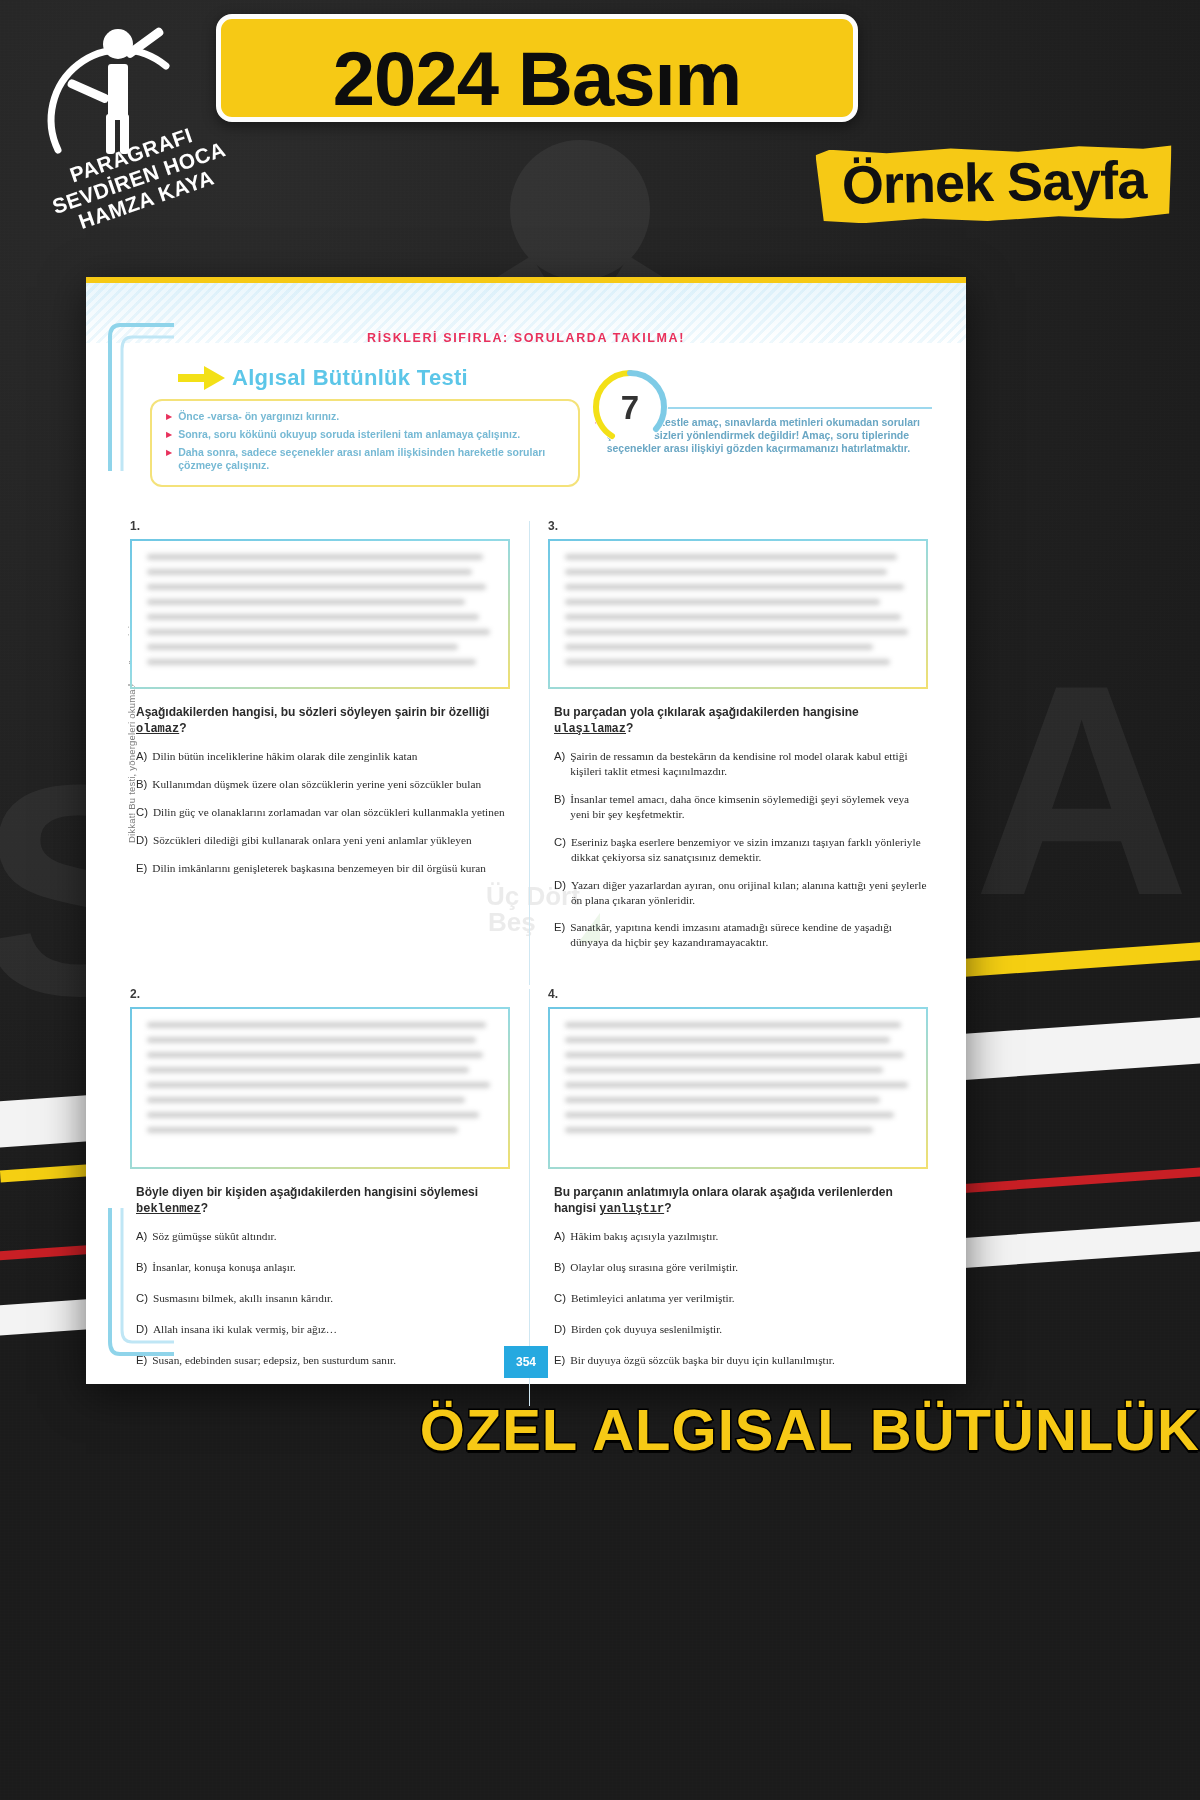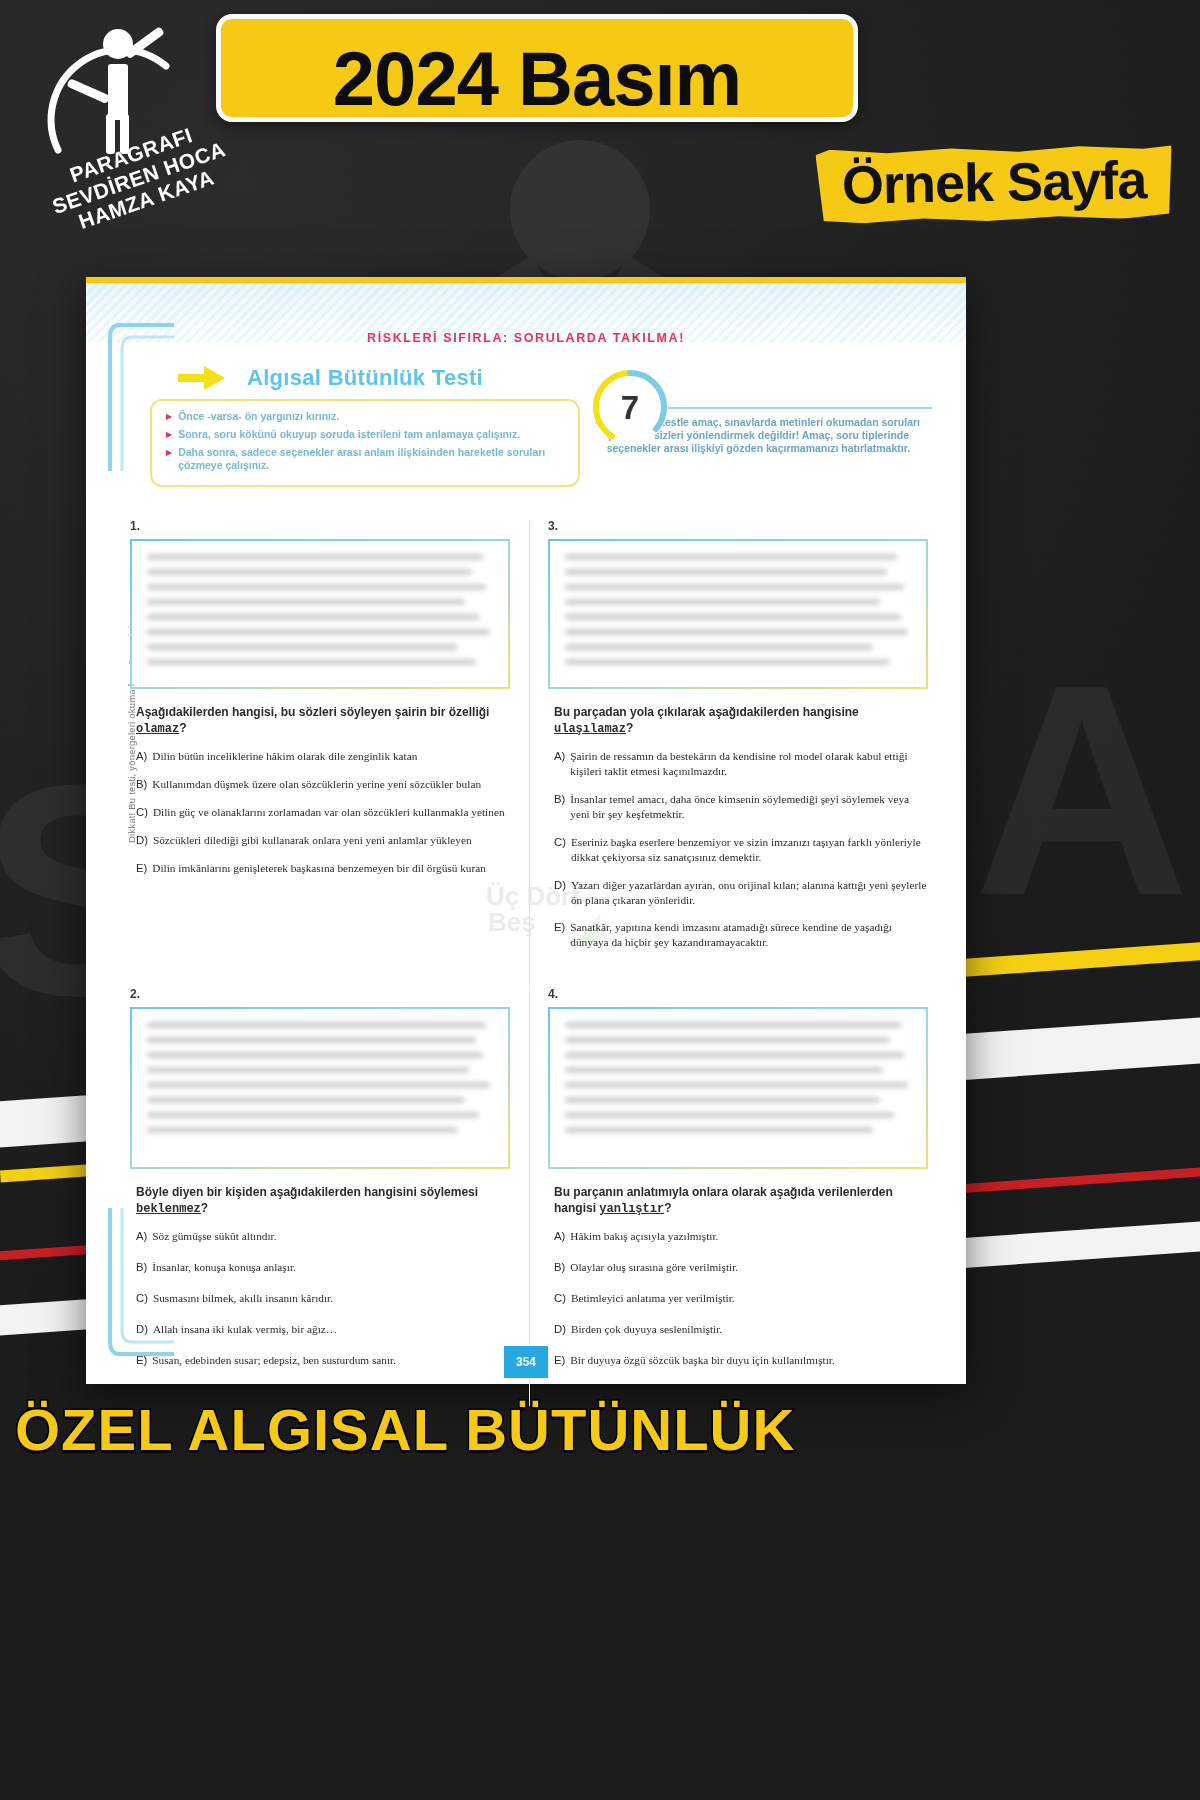--- a/index.html
+++ b/index.html
@@ -142,21 +142,21 @@
     text-align: center;
     color: #e8315c;
     font-size: 12.5px;
     font-weight: 700;
     letter-spacing: 1.6px;
     margin-top: 26px;
   }
 
   
   .title-row {
-    display: flex; align-items: flex-end; gap: 21px;
+    display: flex; align-items: flex-end; gap: 6px;
     margin: 20px 0 0 64px;
   }
   .arrow-glyph { width: 48px; height: 26px; flex: 0 0 auto; }
   .test-title {
     color: #5cc6e8; font-size: 22px; font-weight: 700; letter-spacing: .3px;
   }
 
   
   .instr-wrap { position: relative; margin-top: 8px; height: 92px; }
   .instr-left {
@@ -256,22 +256,22 @@
   .page-chip {
     position: absolute; left: 50%; transform: translateX(-50%);
     bottom: 6px; width: 44px; height: 32px;
     background: #26a9e0; color: #fff;
     font-size: 12px; font-weight: 700;
     display: flex; align-items: center; justify-content: center;
   }
 
   
   .bottom-title {
-    position: absolute; left: 15px; right: 0; top: 1400px;
-    text-align: left;
+    position: absolute; left: 0; right: 0; top: 1400px;
+    text-align: right;
   }
   .bottom-title .line {
     font-size: 58px; font-weight: 900; color: #f6c915;
     line-height: 1.05; letter-spacing: 1px;
     -webkit-text-stroke: 3px #000;
     paint-order: stroke fill;
     text-shadow: 0 3px 0 rgba(0,0,0,.9);
   }
 </style>
 </head>

